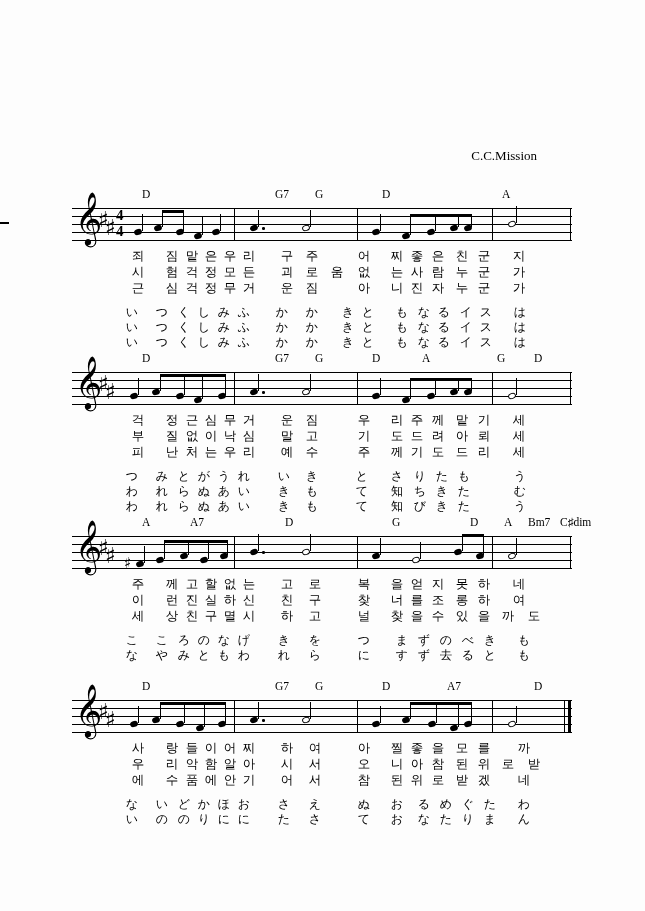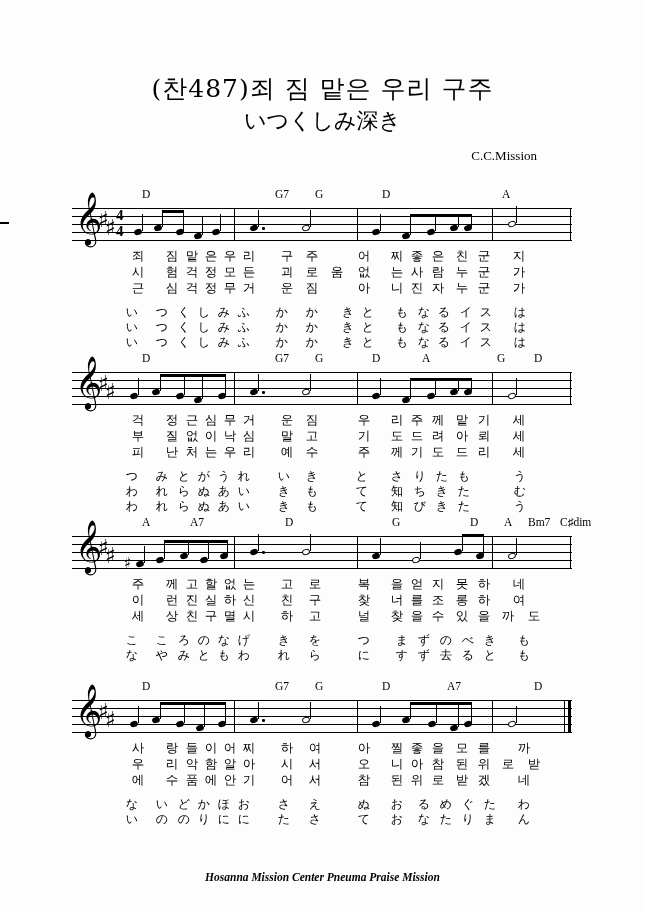--- a/index.html
+++ b/index.html
@@ -193,22 +193,20 @@
     font-size: 12px;
   }
 </style>
 </head>
 <body>
 
 <div class="page">
 
   <div class="left-tick"></div>
 
-  <div class="title-main">(찬487)죄 짐 맡은 우리 구주</div>
-  <div class="title-sub">いつくしみ深き</div>
   <div class="composer">C.C.Mission</div>
 
   <div class="system" style="top:198px;">
 
     <div class="chord" style="top:-10px; left:70px;">D</div>
     <div class="chord" style="top:-10px; left:203px;">G7</div>
     <div class="chord" style="top:-10px; left:243px;">G</div>
     <div class="chord" style="top:-10px; left:310px;">D</div>
     <div class="chord" style="top:-10px; left:430px;">A</div>
 
@@ -836,15 +834,14 @@
         <span class="syll" style="left:325px;">お</span>
         <span class="syll" style="left:352px;">な</span>
         <span class="syll" style="left:374px;">た</span>
         <span class="syll" style="left:396px;">り</span>
         <span class="syll" style="left:418px;">ま</span>
         <span class="syll" style="left:452px;">ん</span>
       </div>
     </div>
   </div>
 
-  <div class="footer">Hosanna Mission Center Pneuma Praise Mission</div>
 
 </div>
 
 </body></html>

